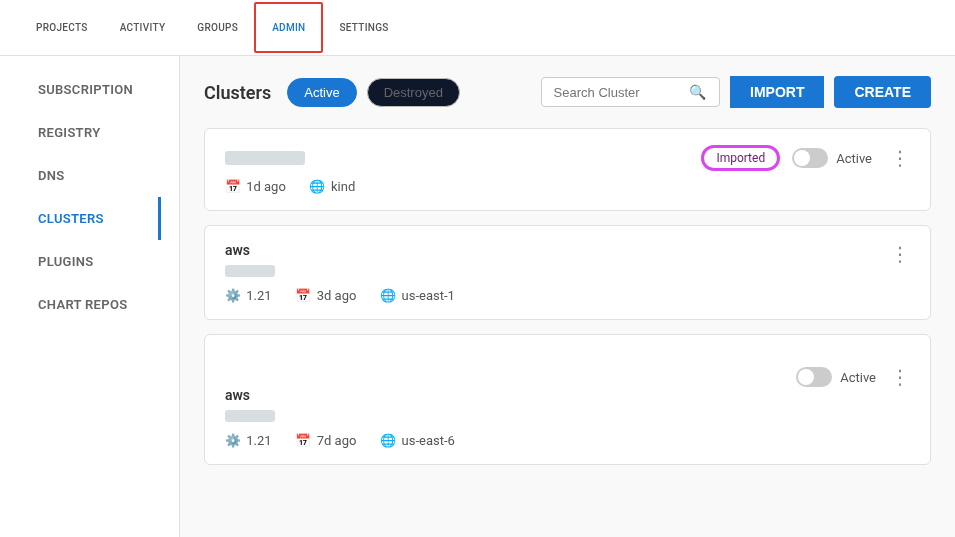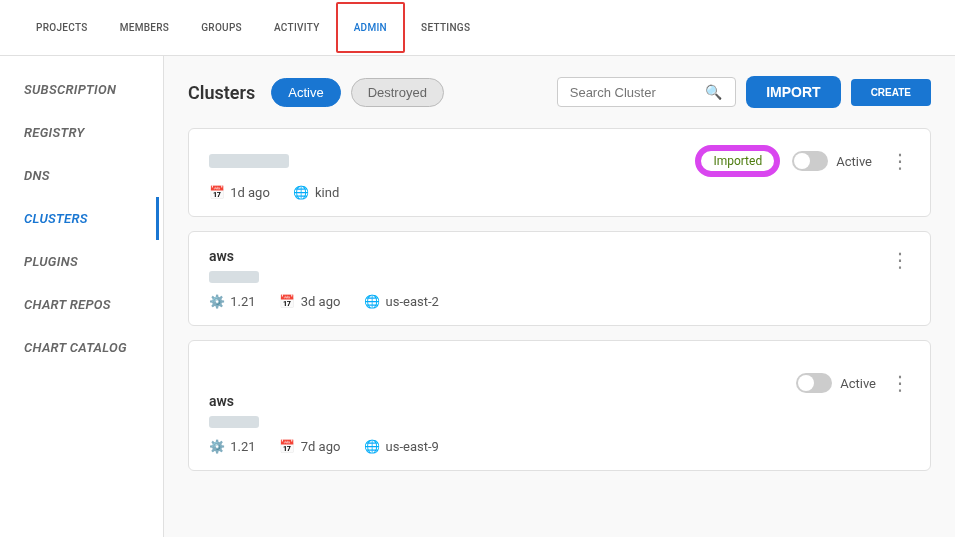--- a/index.html
+++ b/index.html
@@ -7,79 +7,77 @@
 
     
     .top-nav { display: flex; align-items: center; border-bottom: 1px solid #e0e0e0; padding: 0 20px; height: 56px; }
     .top-nav-item { padding: 18px 16px; font-size: 10px; font-weight: 500; color: #555; cursor: pointer; text-transform: uppercase; letter-spacing: 0.3px; }
     .top-nav-item.active { color: #1976d2; border: 2px solid #e53935; border-radius: 2px; }
 
     
     .layout { display: flex; height: calc(537px - 56px); }
 
     
-    .sidebar { width: 164px; border-right: 1px solid #e0e0e0; padding: 12px 4px; flex-shrink: 0; font-style: italic; }
+    .sidebar { width: 180px; border-right: 1px solid #e0e0e0; padding: 12px 18px; flex-shrink: 0; }
     .sidebar-item { padding: 14px 20px; font-size: 13px; font-weight: 600; color: #666; cursor: pointer; text-transform: uppercase; letter-spacing: 0.3px; }
     .sidebar-item.active { color: #1976d2; border-right: 3px solid #1976d2; }
 
     
     .main { flex: 1; padding: 20px 24px; overflow-y: auto; background: #f9f9f9; }
 
     
     .clusters-header { display: flex; align-items: center; margin-bottom: 20px; gap: 10px; }
     .clusters-title { font-size: 18px; font-weight: 600; color: #333; margin-right: 6px; }
     .tab-btn { padding: 6px 16px; border-radius: 20px; border: 1px solid #ccc; font-size: 13px; cursor: pointer; background: #fff; color: #666; }
     .tab-btn.active { background: #1976d2; color: #fff; border-color: #1976d2; }
-    .tab-btn.outline { background: #e5e5e5; color: #666; border-color: #bbb; }
+    .tab-btn.outline { background: #0f172a; color: #666; border-color: #bbb; }
     .search-box { margin-left: auto; display: flex; align-items: center; border: 1px solid #ccc; border-radius: 4px; padding: 6px 12px; background: #fff; gap: 6px; }
     .search-box input { border: none; outline: none; font-size: 13px; color: #333; width: 130px; }
     .search-icon-sym { color: #666; font-size: 14px; }
-    .import-btn { padding: 8px 20px; background: #1976d2; color: #fff; border: none; border-radius: 8px; font-size: 14px; font-weight: 600; cursor: pointer; }
-    .create-btn { padding: 8px 20px; background: #1976d2; color: #fff; border: none; border-radius: 4px; font-size: 10px; font-weight: 600; cursor: pointer; }
+    .import-btn { padding: 8px 20px; background: #1976d2; color: #fff; border: none; border-radius: 0; font-size: 14px; font-weight: 600; cursor: pointer; }
+    .create-btn { padding: 8px 20px; background: #1976d2; color: #fff; border: none; border-radius: 4px; font-size: 14px; font-weight: 600; cursor: pointer; }
 
     
     .cluster-card { background: #fff; border-radius: 6px; border: 1px solid #e0e0e0; padding: 16px 20px; margin-bottom: 14px; }
     .card-row1 { display: flex; align-items: center; margin-bottom: 8px; }
     .card-name { font-size: 14px; font-weight: 600; color: #333; margin-top: 36px; }
     .card-name-blur { display: inline-block; width: 80px; height: 14px; background: #b0bec5; border-radius: 3px; opacity: 0.5; }
     .card-badges { margin-left: auto; display: flex; align-items: center; gap: 12px; }
-    .imported-badge { border: 6px solid #d946ef; border-radius: 20px; padding: 3px 12px; font-size: 12px; color: #4d7c0f; }
+    .imported-badge { border: 3px solid #d946ef; border-radius: 20px; padding: 3px 12px; font-size: 12px; color: #701a75; }
     .toggle-area { display: flex; align-items: center; gap: 8px; }
     .toggle { display: inline-block; width: 36px; height: 20px; background: #ccc; border-radius: 10px; position: relative; }
     .toggle.off { background: #ccc; }
     .toggle::after { content: ''; position: absolute; width: 16px; height: 16px; background: #fff; border-radius: 50%; top: 2px; left: 2px; transition: 0.2s; }
     .active-label { font-size: 13px; color: #555; }
     .more-icon { font-size: 20px; color: #888; cursor: pointer; margin-left: 6px; }
     .card-meta { display: flex; align-items: center; gap: 24px; font-size: 13px; color: #555; }
     .meta-item { display: flex; align-items: center; gap: 5px; }
     .meta-icon { font-size: 13px; color: #888; }
     .version-blur { display: inline-block; width: 50px; height: 12px; background: #b0bec5; border-radius: 3px; opacity: 0.5; }
   </style>
 </head>
 <body>
 
 <nav class="top-nav">
   <span class="top-nav-item">PROJECTS</span>
-  <span class="top-nav-item">MEMBERS</span>
+  <span class="top-nav-item">ACTIVITY</span>
   <span class="top-nav-item">GROUPS</span>
-  <span class="top-nav-item">ACTIVITY</span>
   <span class="top-nav-item active">ADMIN</span>
   <span class="top-nav-item">SETTINGS</span>
 </nav>
 
 <div class="layout">
 
   <aside class="sidebar">
     <div class="sidebar-item">SUBSCRIPTION</div>
     <div class="sidebar-item">REGISTRY</div>
     <div class="sidebar-item">DNS</div>
     <div class="sidebar-item active">CLUSTERS</div>
     <div class="sidebar-item">PLUGINS</div>
     <div class="sidebar-item">CHART REPOS</div>
-    <div class="sidebar-item">CHART CATALOG</div>
   </aside>
 
   <main class="main">
 
     <div class="clusters-header">
       <span class="clusters-title">Clusters</span>
       <button class="tab-btn active">Active</button>
       <button class="tab-btn outline">Destroyed</button>
       <div class="search-box">
         <input type="text" placeholder="Search Cluster" style="">
@@ -127,21 +125,21 @@
         <span class="meta-item">
           <span class="meta-icon">⚙️</span>
           <span>1.21</span>
         </span>
         <span class="meta-item">
           <span class="meta-icon">📅</span>
           <span>3d ago</span>
         </span>
         <span class="meta-item">
           <span class="meta-icon">🌐</span>
-          <span>us-east-2</span>
+          <span>us-east-1</span>
         </span>
       </div>
     </div>
 
     <div class="cluster-card">
       <div style="display:flex; align-items:center; margin-bottom:6px;">
         <span class="card-name">aws</span>
         <div style="margin-left:auto; display:flex; align-items:center; gap:8px;">
           <div class="toggle-area">
             <span class="toggle off"></span>
@@ -157,19 +155,19 @@
         <span class="meta-item">
           <span class="meta-icon">⚙️</span>
           <span>1.21</span>
         </span>
         <span class="meta-item">
           <span class="meta-icon">📅</span>
           <span>7d ago</span>
         </span>
         <span class="meta-item">
           <span class="meta-icon">🌐</span>
-          <span>us-east-9</span>
+          <span>us-east-6</span>
         </span>
       </div>
     </div>
 
   </main>
 </div>
 
 </body></html>

